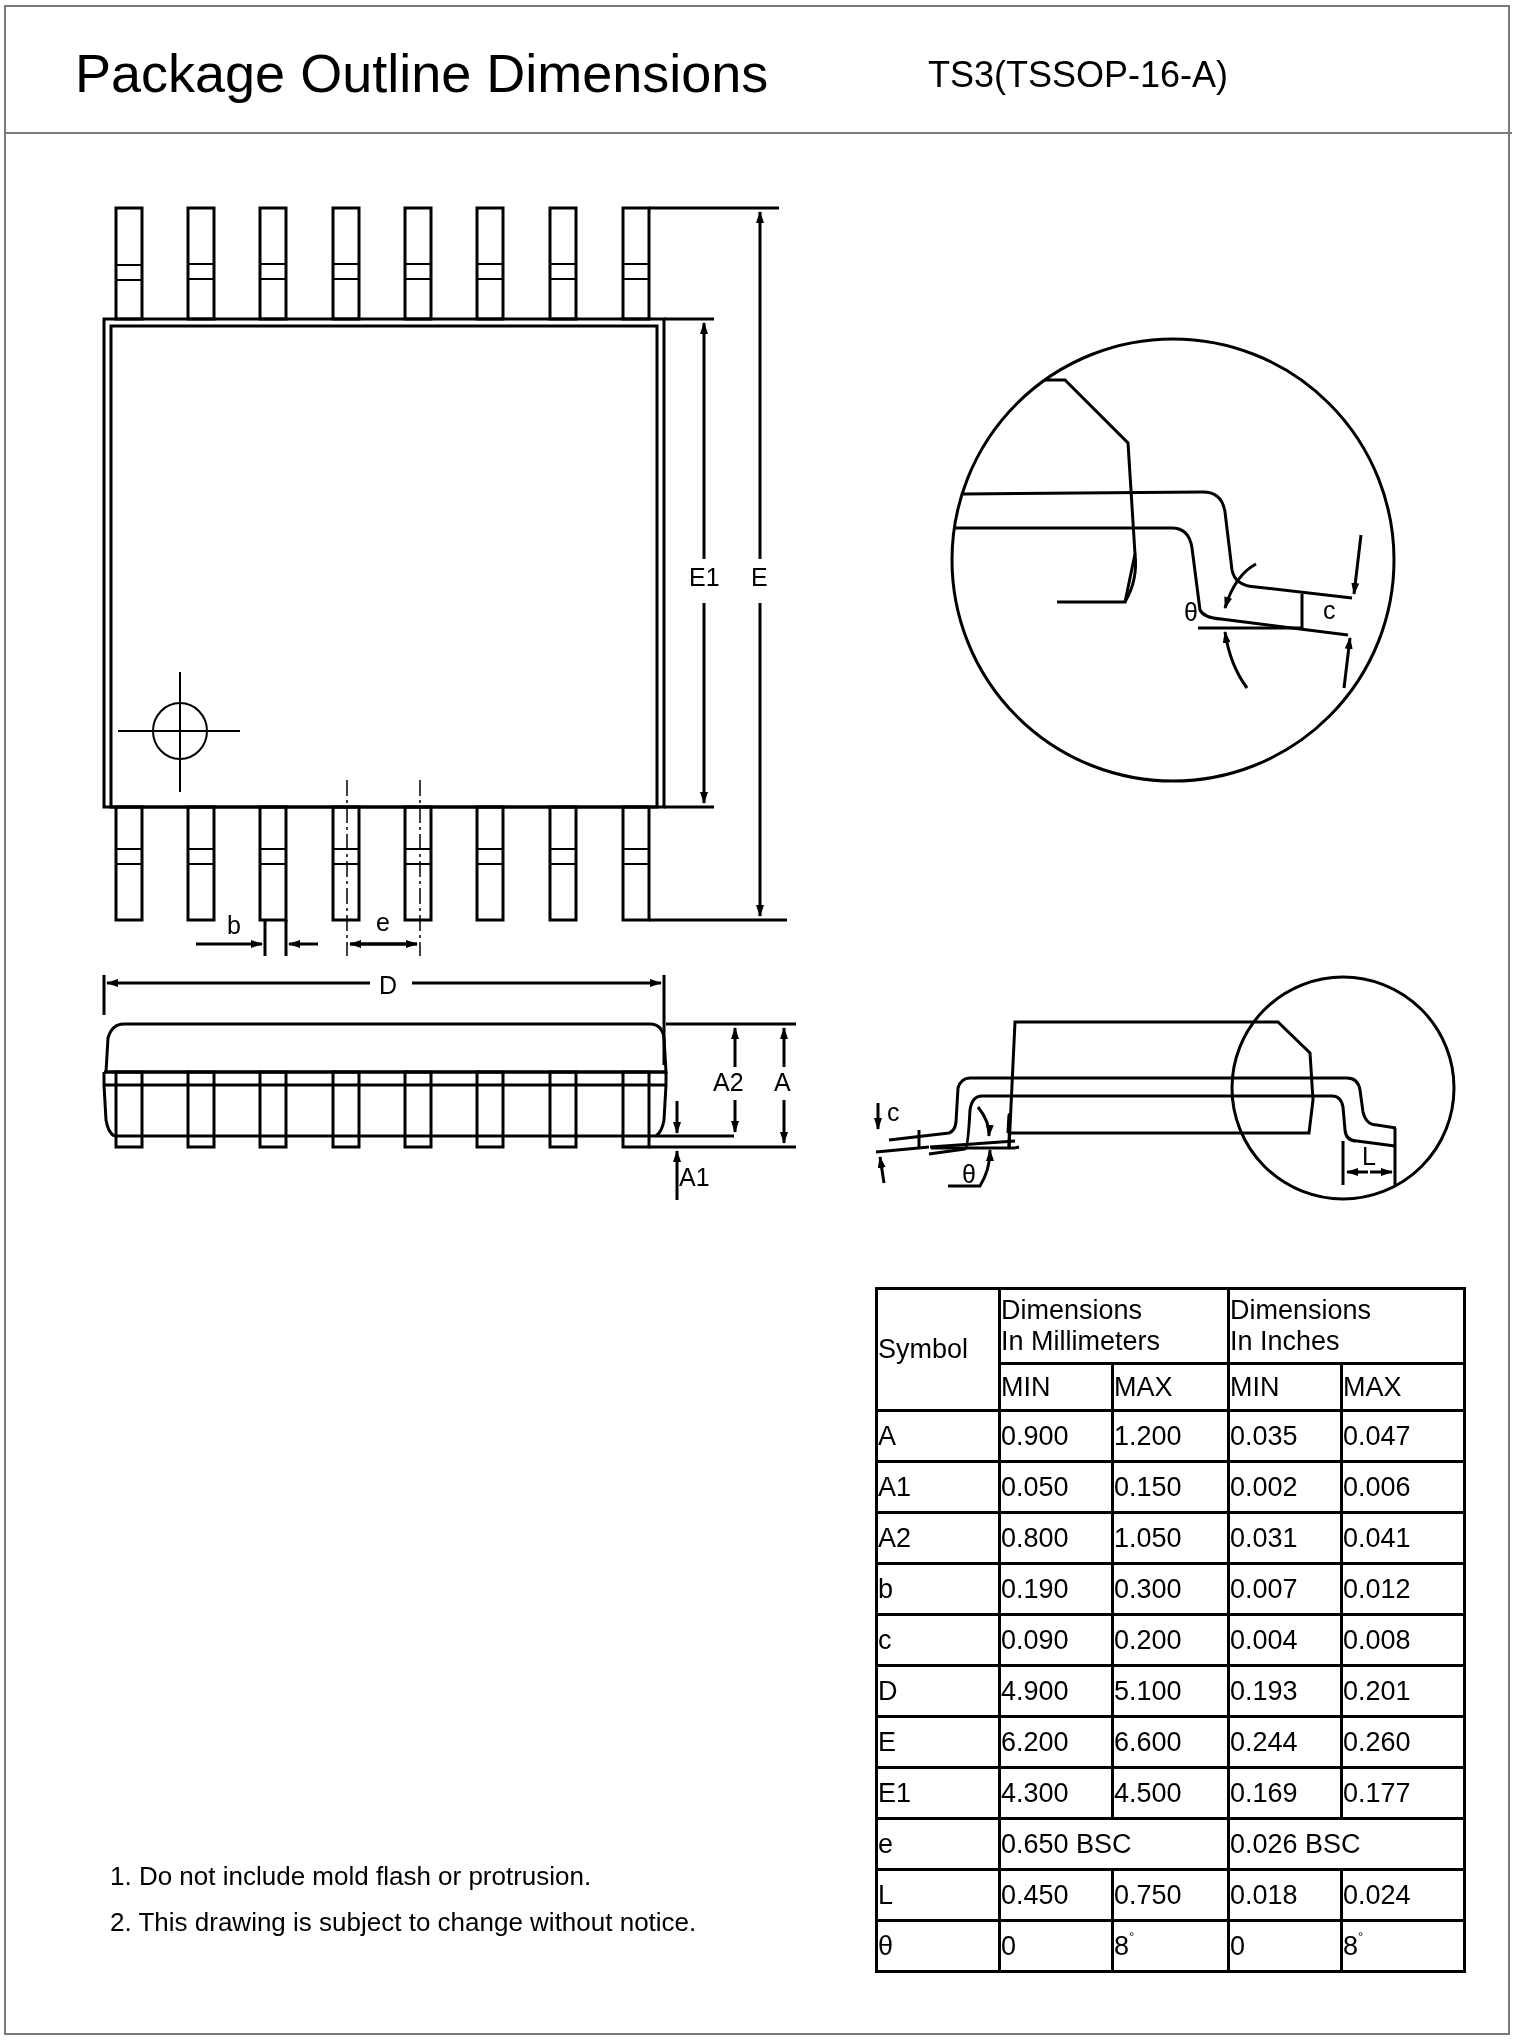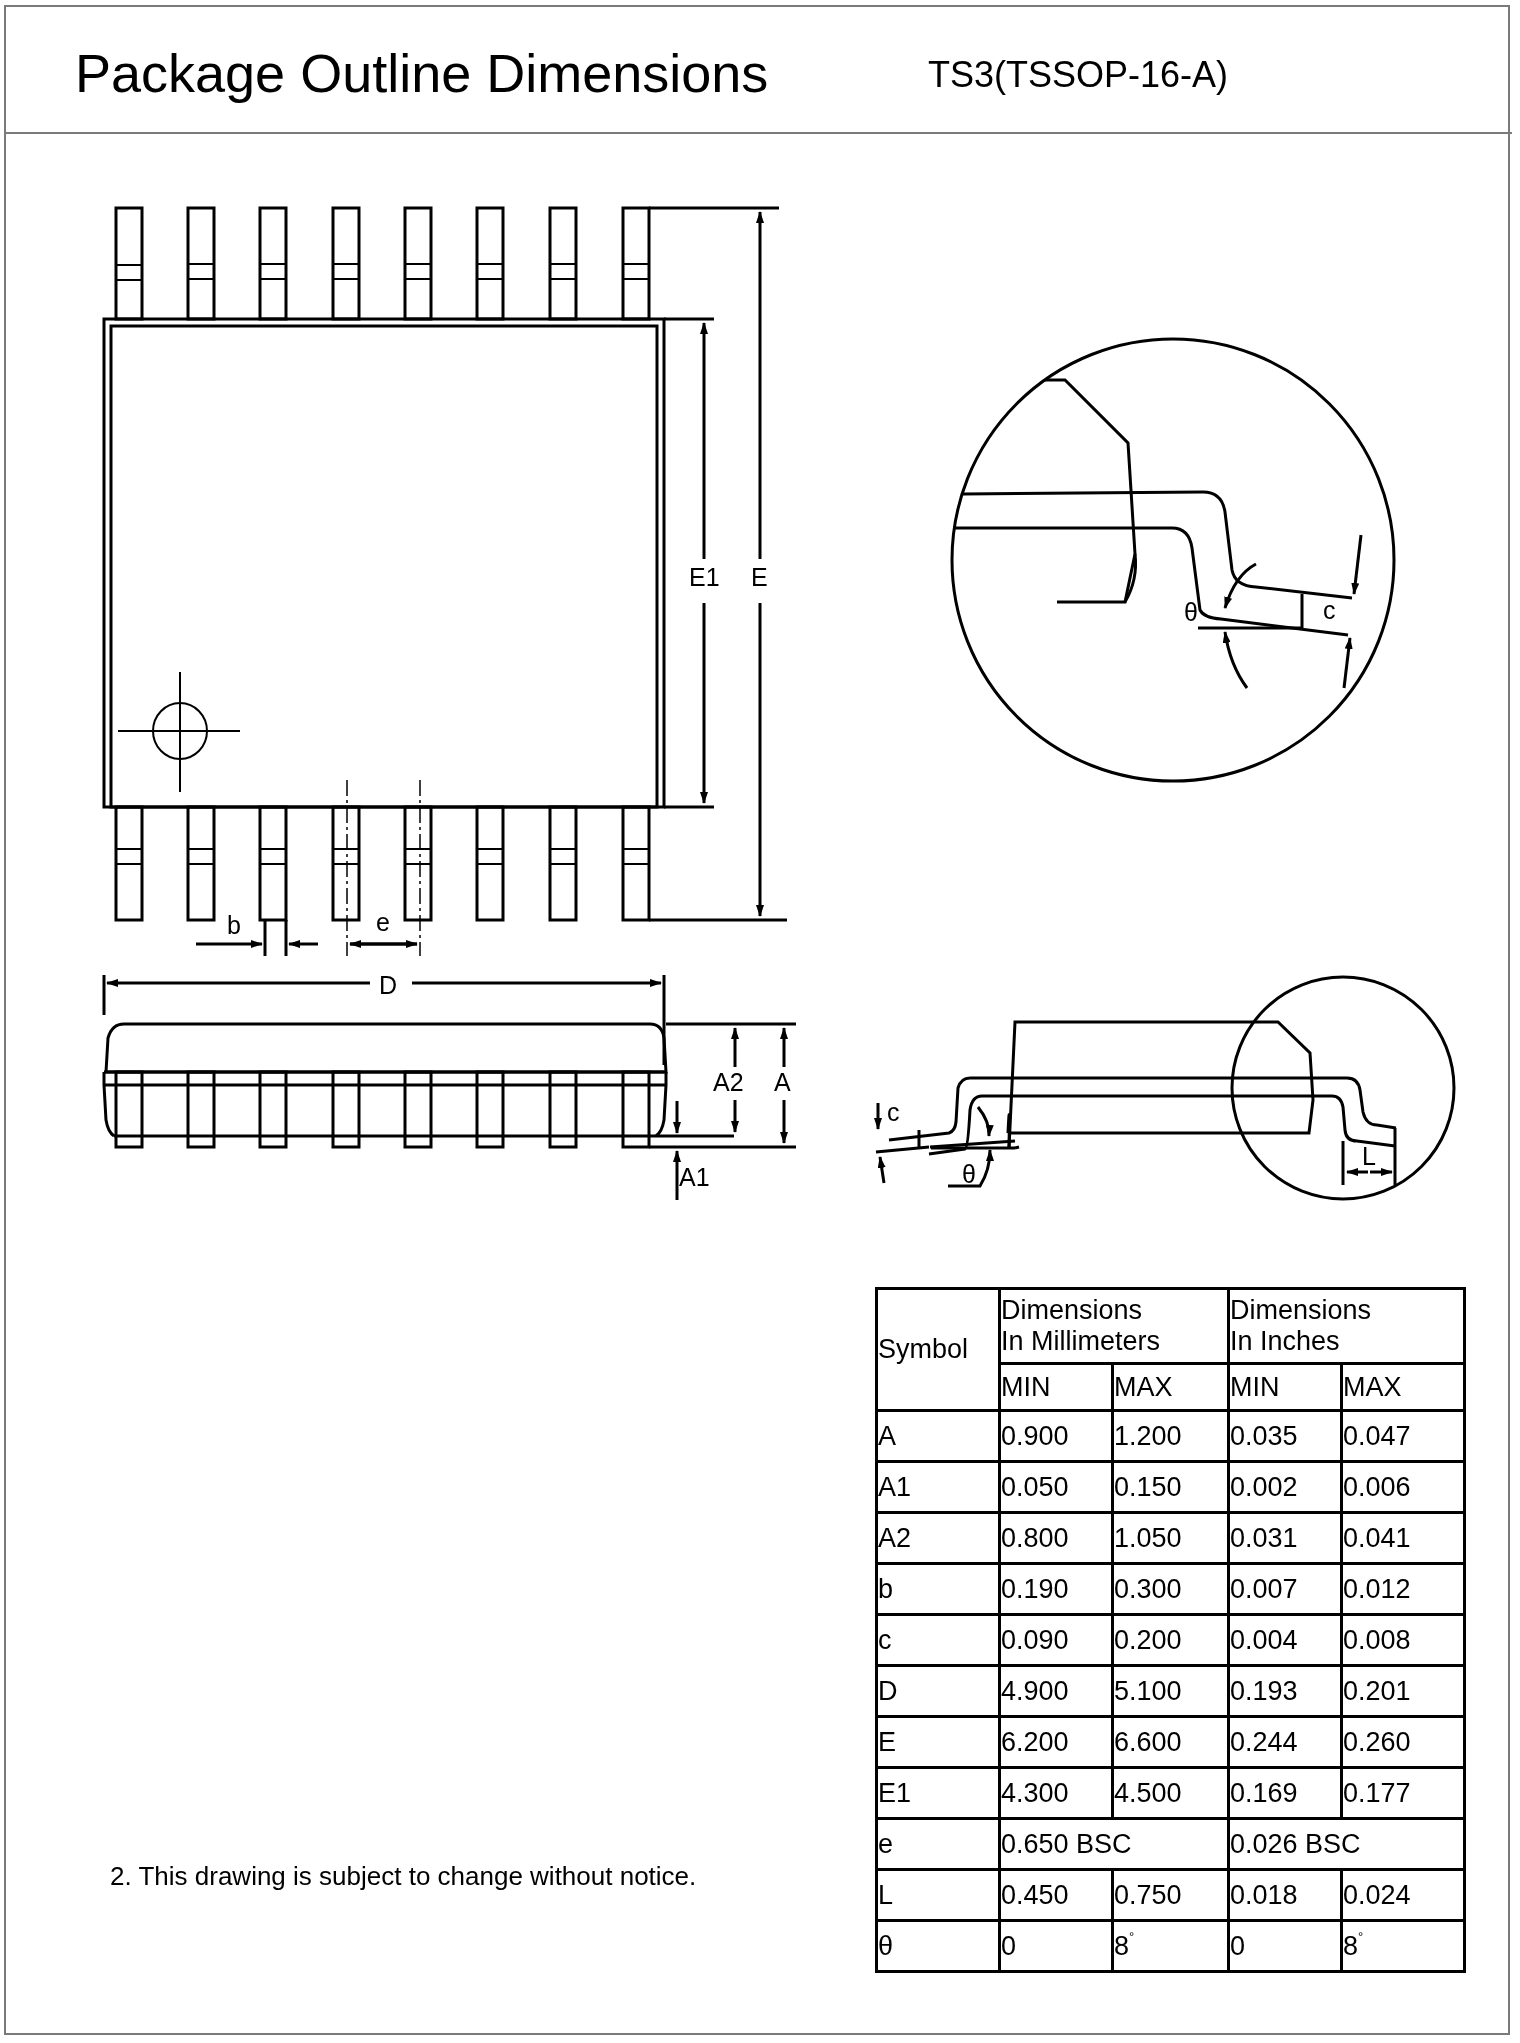--- a/index.html
+++ b/index.html
@@ -177,20 +177,21 @@
     <text x="679" y="1186">A1</text>
     <text x="1184" y="621">θ</text>
     <text x="1323" y="619">c</text>
     <text x="887" y="1121">c</text>
     <text x="962" y="1183">θ</text>
     <text x="1362" y="1165">L</text>
   </g>
 </svg>
 
 <div class="notes">
+  <div>1.  Do not include mold flash or protrusion.</div>
   <div>2.  This drawing is subject to change without notice.</div>
 </div>
 
 <table class="dims">
   <tbody>
       <tr>
     <td class="c0 h1" rowspan="2">Symbol</td>
     <td class="h1" colspan="2">
       <div>Dimensions</div>
       <div>In Millimeters</div>

